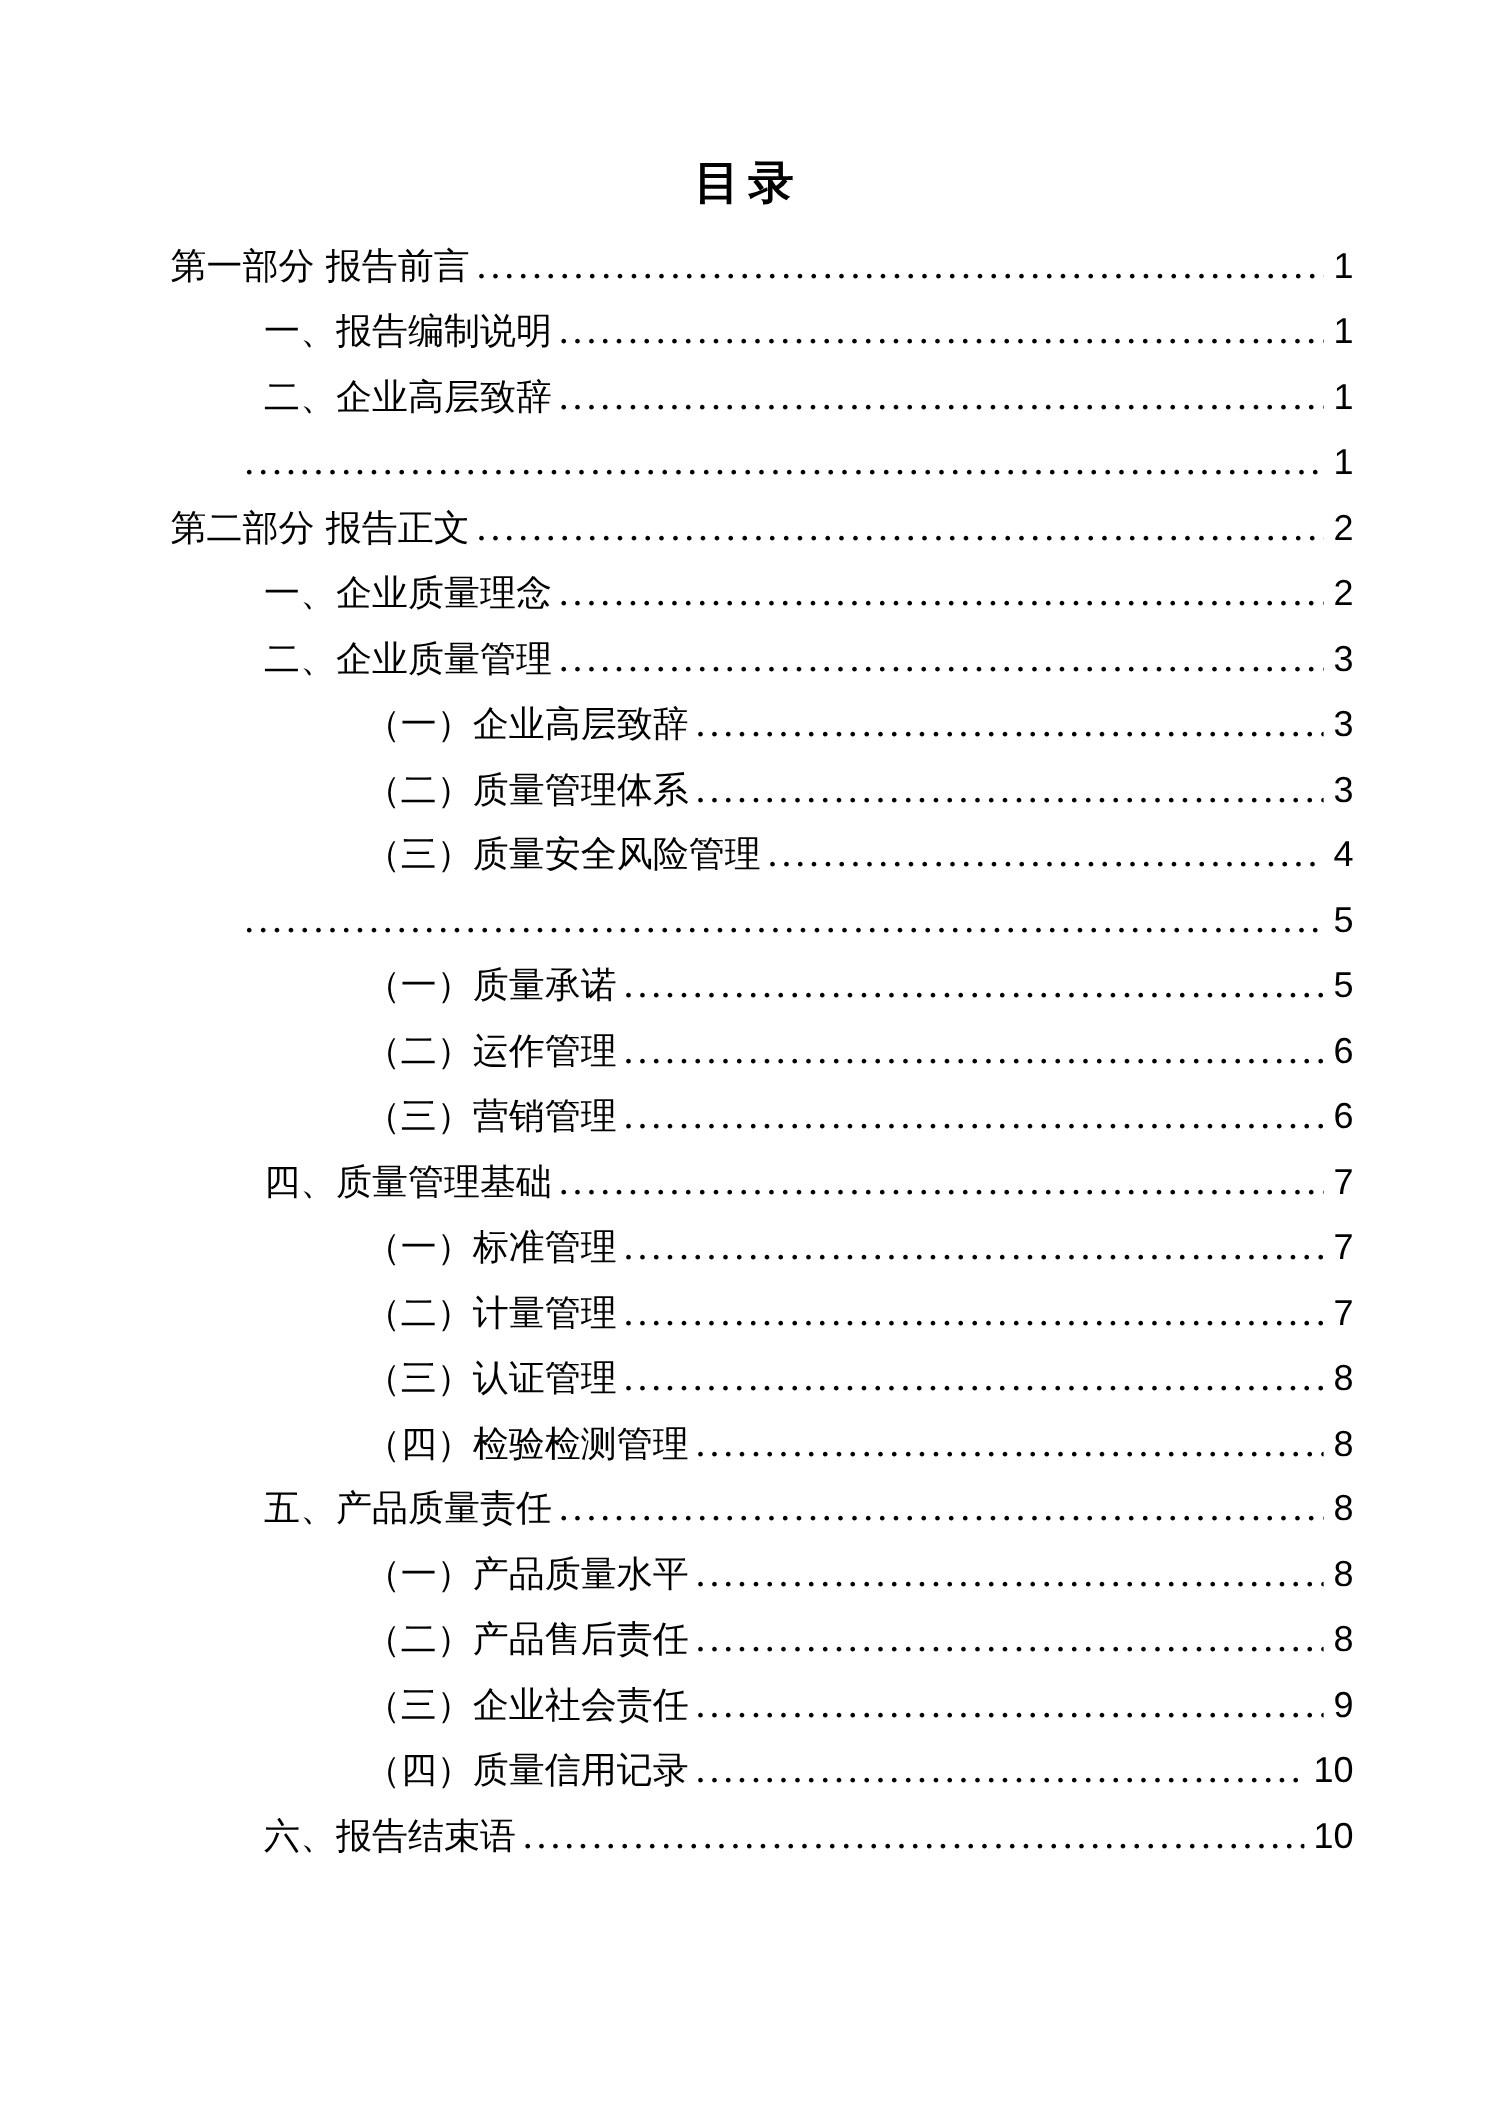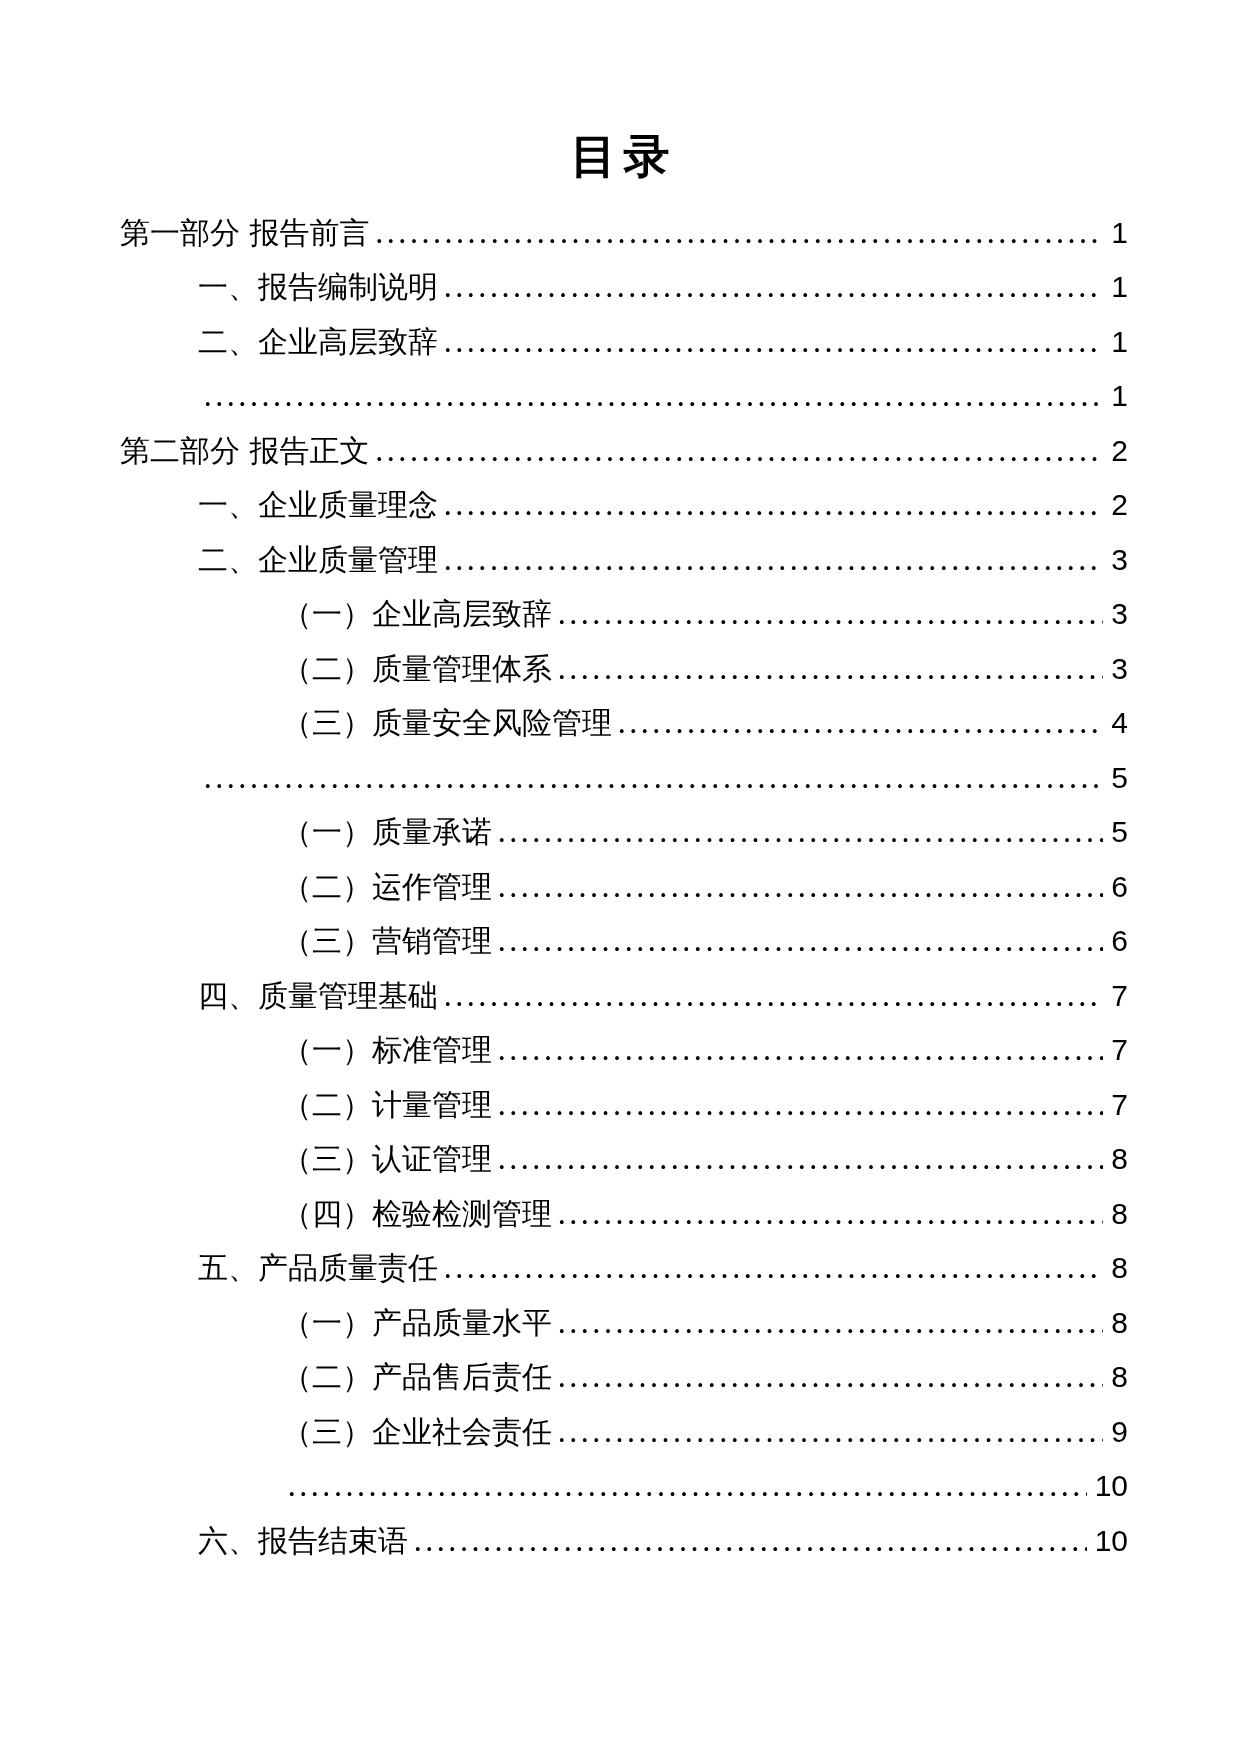--- a/index.html
+++ b/index.html
@@ -14,21 +14,21 @@
     background: #ffffff;
     box-sizing: border-box;
     padding: 0 112px;
     overflow: hidden;
     color: #000000;
     font-family: "DejaVu Serif", "Liberation Serif", serif;
   }
   .toc-title {
     margin: 128px 0 0 0;
     text-align: center;
-    font-size: 46px;
+    font-size: 38px;
     font-weight: 700;
     line-height: 1.25;
     letter-spacing: 7px;
     text-indent: 7px;
   }
   .toc-list {
     margin-top: 20px;
   }
   .toc-row {
     display: flex;
@@ -36,20 +36,21 @@
     height: 54.5px;
     line-height: 54.5px;
     font-size: 30px;
     white-space: nowrap;
   }
   .toc-row.level-1 { padding-left: 8px; }
   .toc-row.level-2 { padding-left: 86px; }
   .toc-row.level-3 { padding-left: 170px; }
   .toc-entry-label {
     flex: 0 0 auto;
+    margin-left: 22px;
   }
   .dot-leader {
     flex: 1 1 auto;
     overflow: hidden;
     white-space: nowrap;
     margin-left: 5px;
     letter-spacing: 2px;
     font-size: 30px;
   }
   .toc-entry-page {
@@ -173,20 +174,21 @@
         <span class="toc-entry-label">（二）产品售后责任</span>
         <span class="dot-leader">....................................................................................................................................................................................</span>
         <span class="toc-entry-page">8</span>
       </div>
       <div class="toc-row level-3">
         <span class="toc-entry-label">（三）企业社会责任</span>
         <span class="dot-leader">....................................................................................................................................................................................</span>
         <span class="toc-entry-page">9</span>
       </div>
       <div class="toc-row level-3">
+        <span class="toc-entry-label">（四）质量信用记录</span>
         <span class="dot-leader">....................................................................................................................................................................................</span>
         <span class="toc-entry-page">10</span>
       </div>
       <div class="toc-row level-2">
         <span class="toc-entry-label">六、报告结束语</span>
         <span class="dot-leader">....................................................................................................................................................................................</span>
         <span class="toc-entry-page">10</span>
       </div>
     </div>
 </div>

